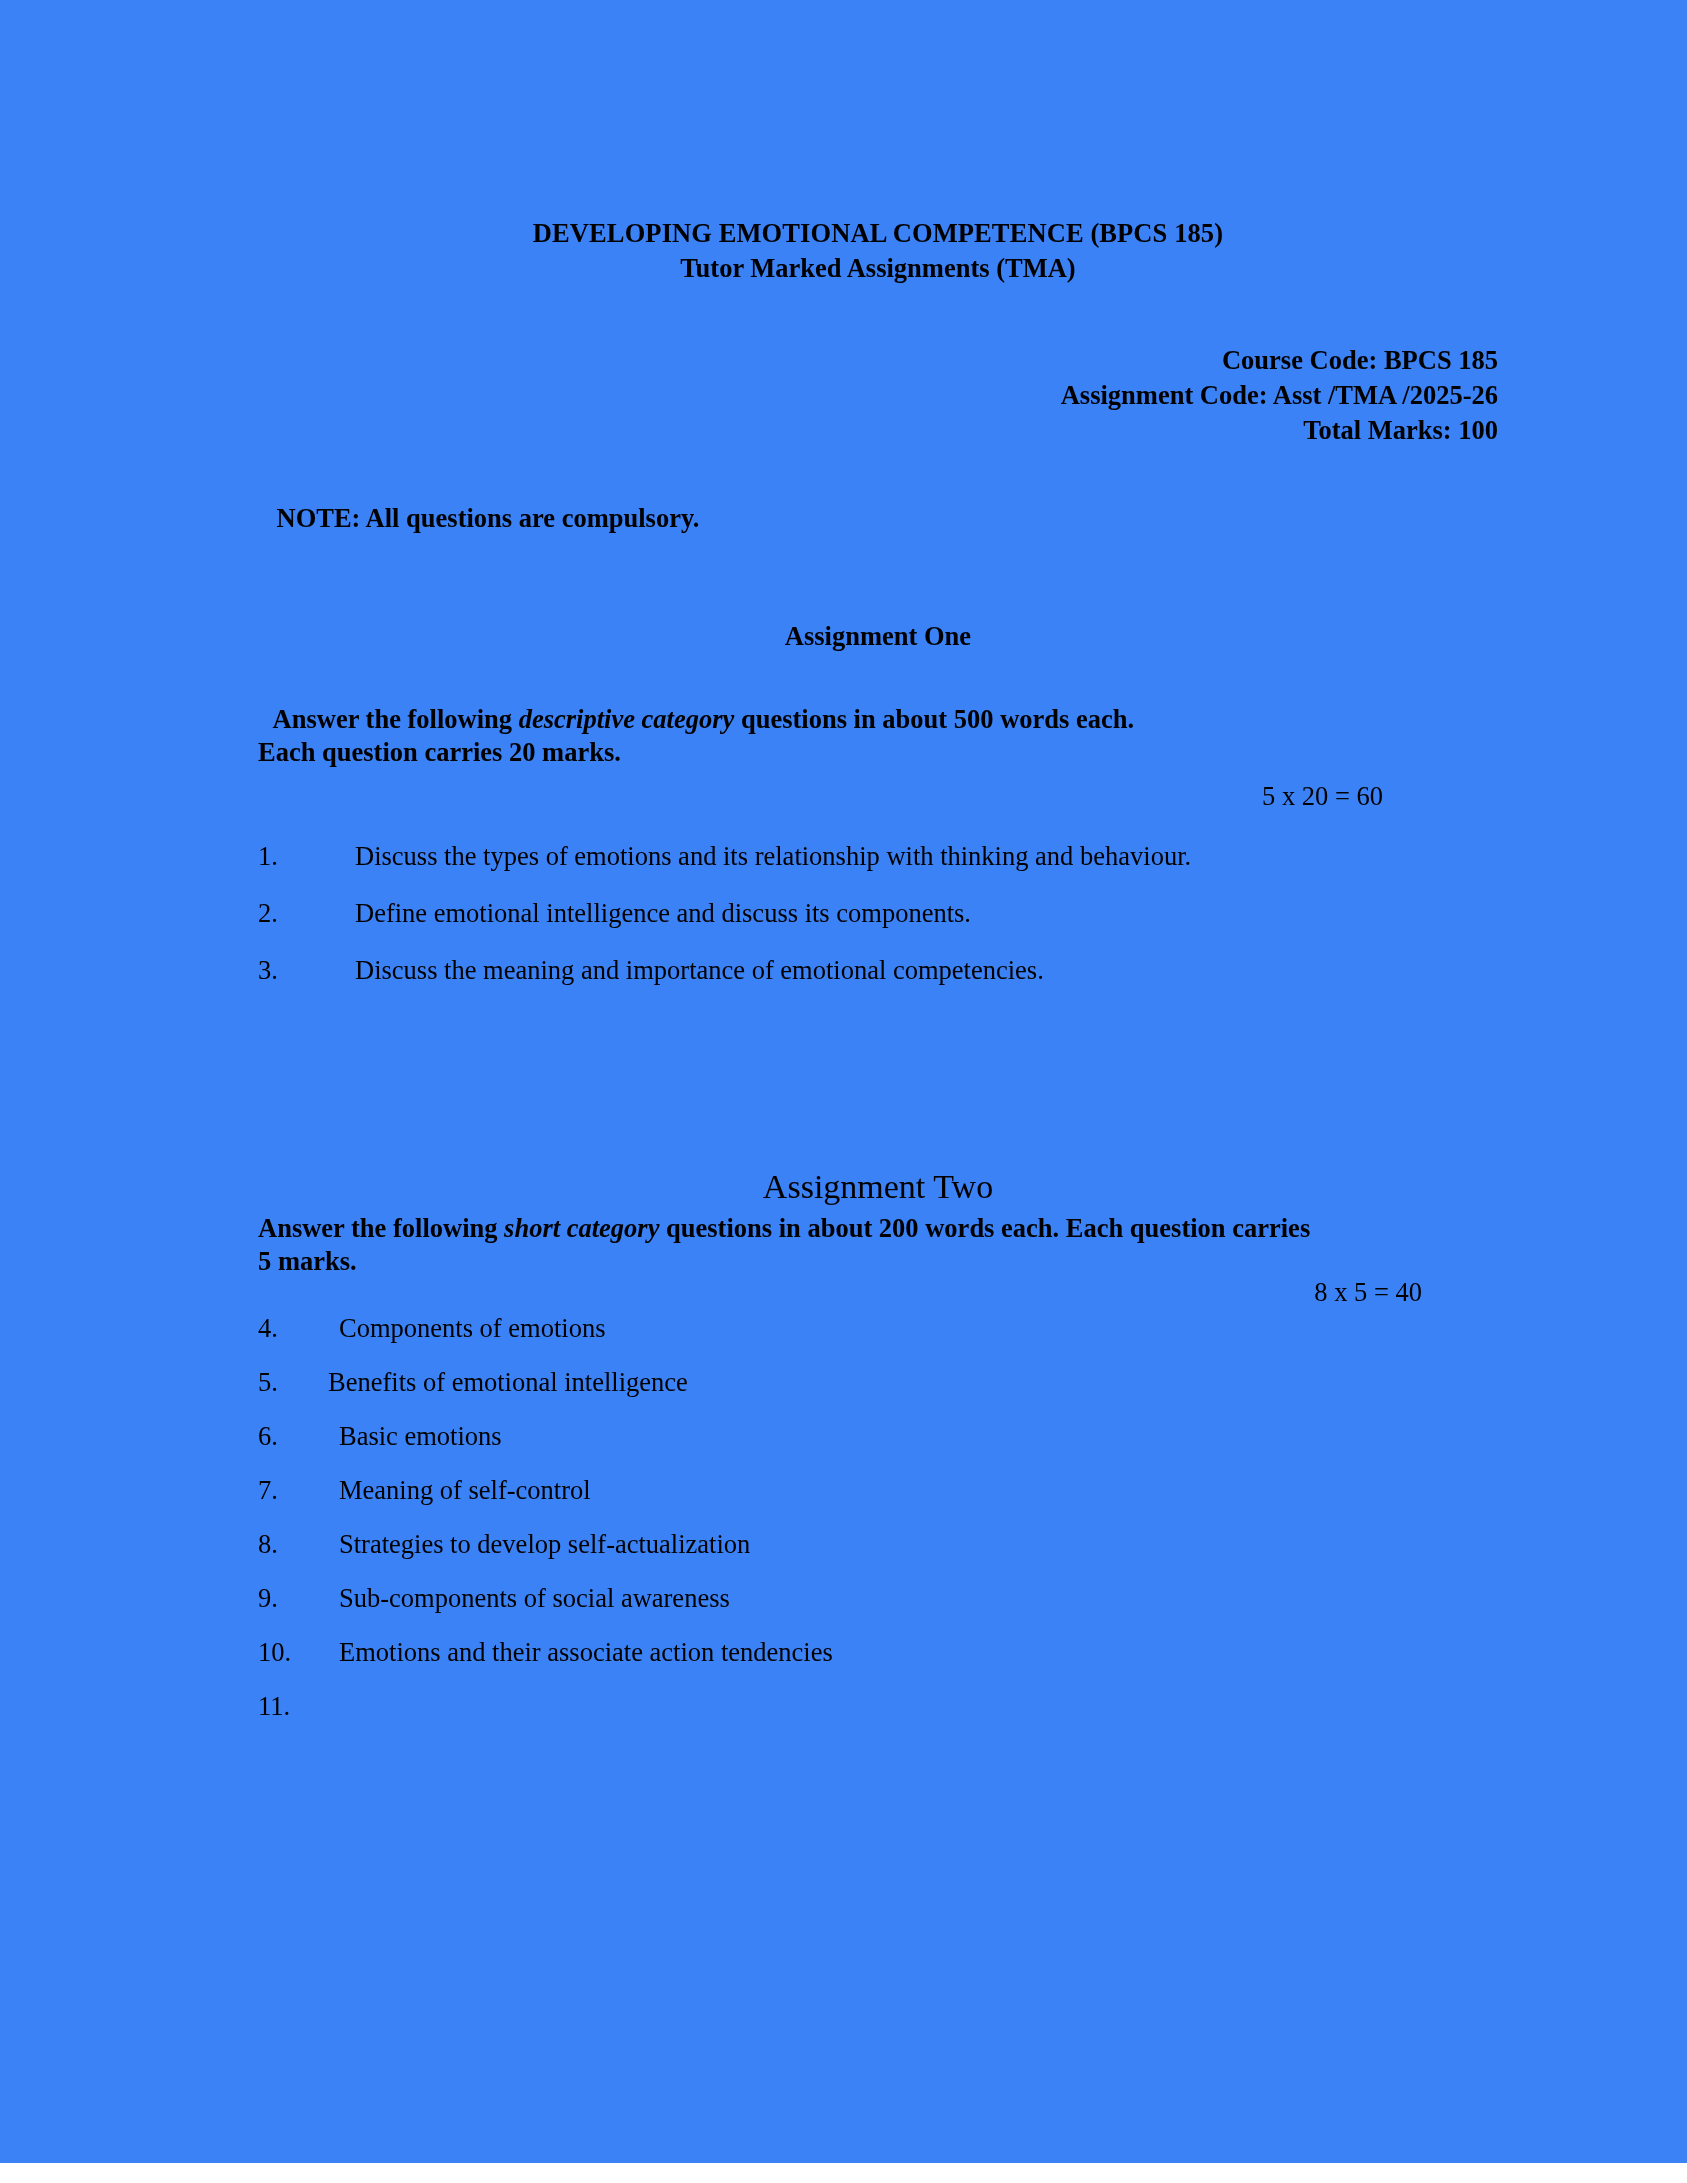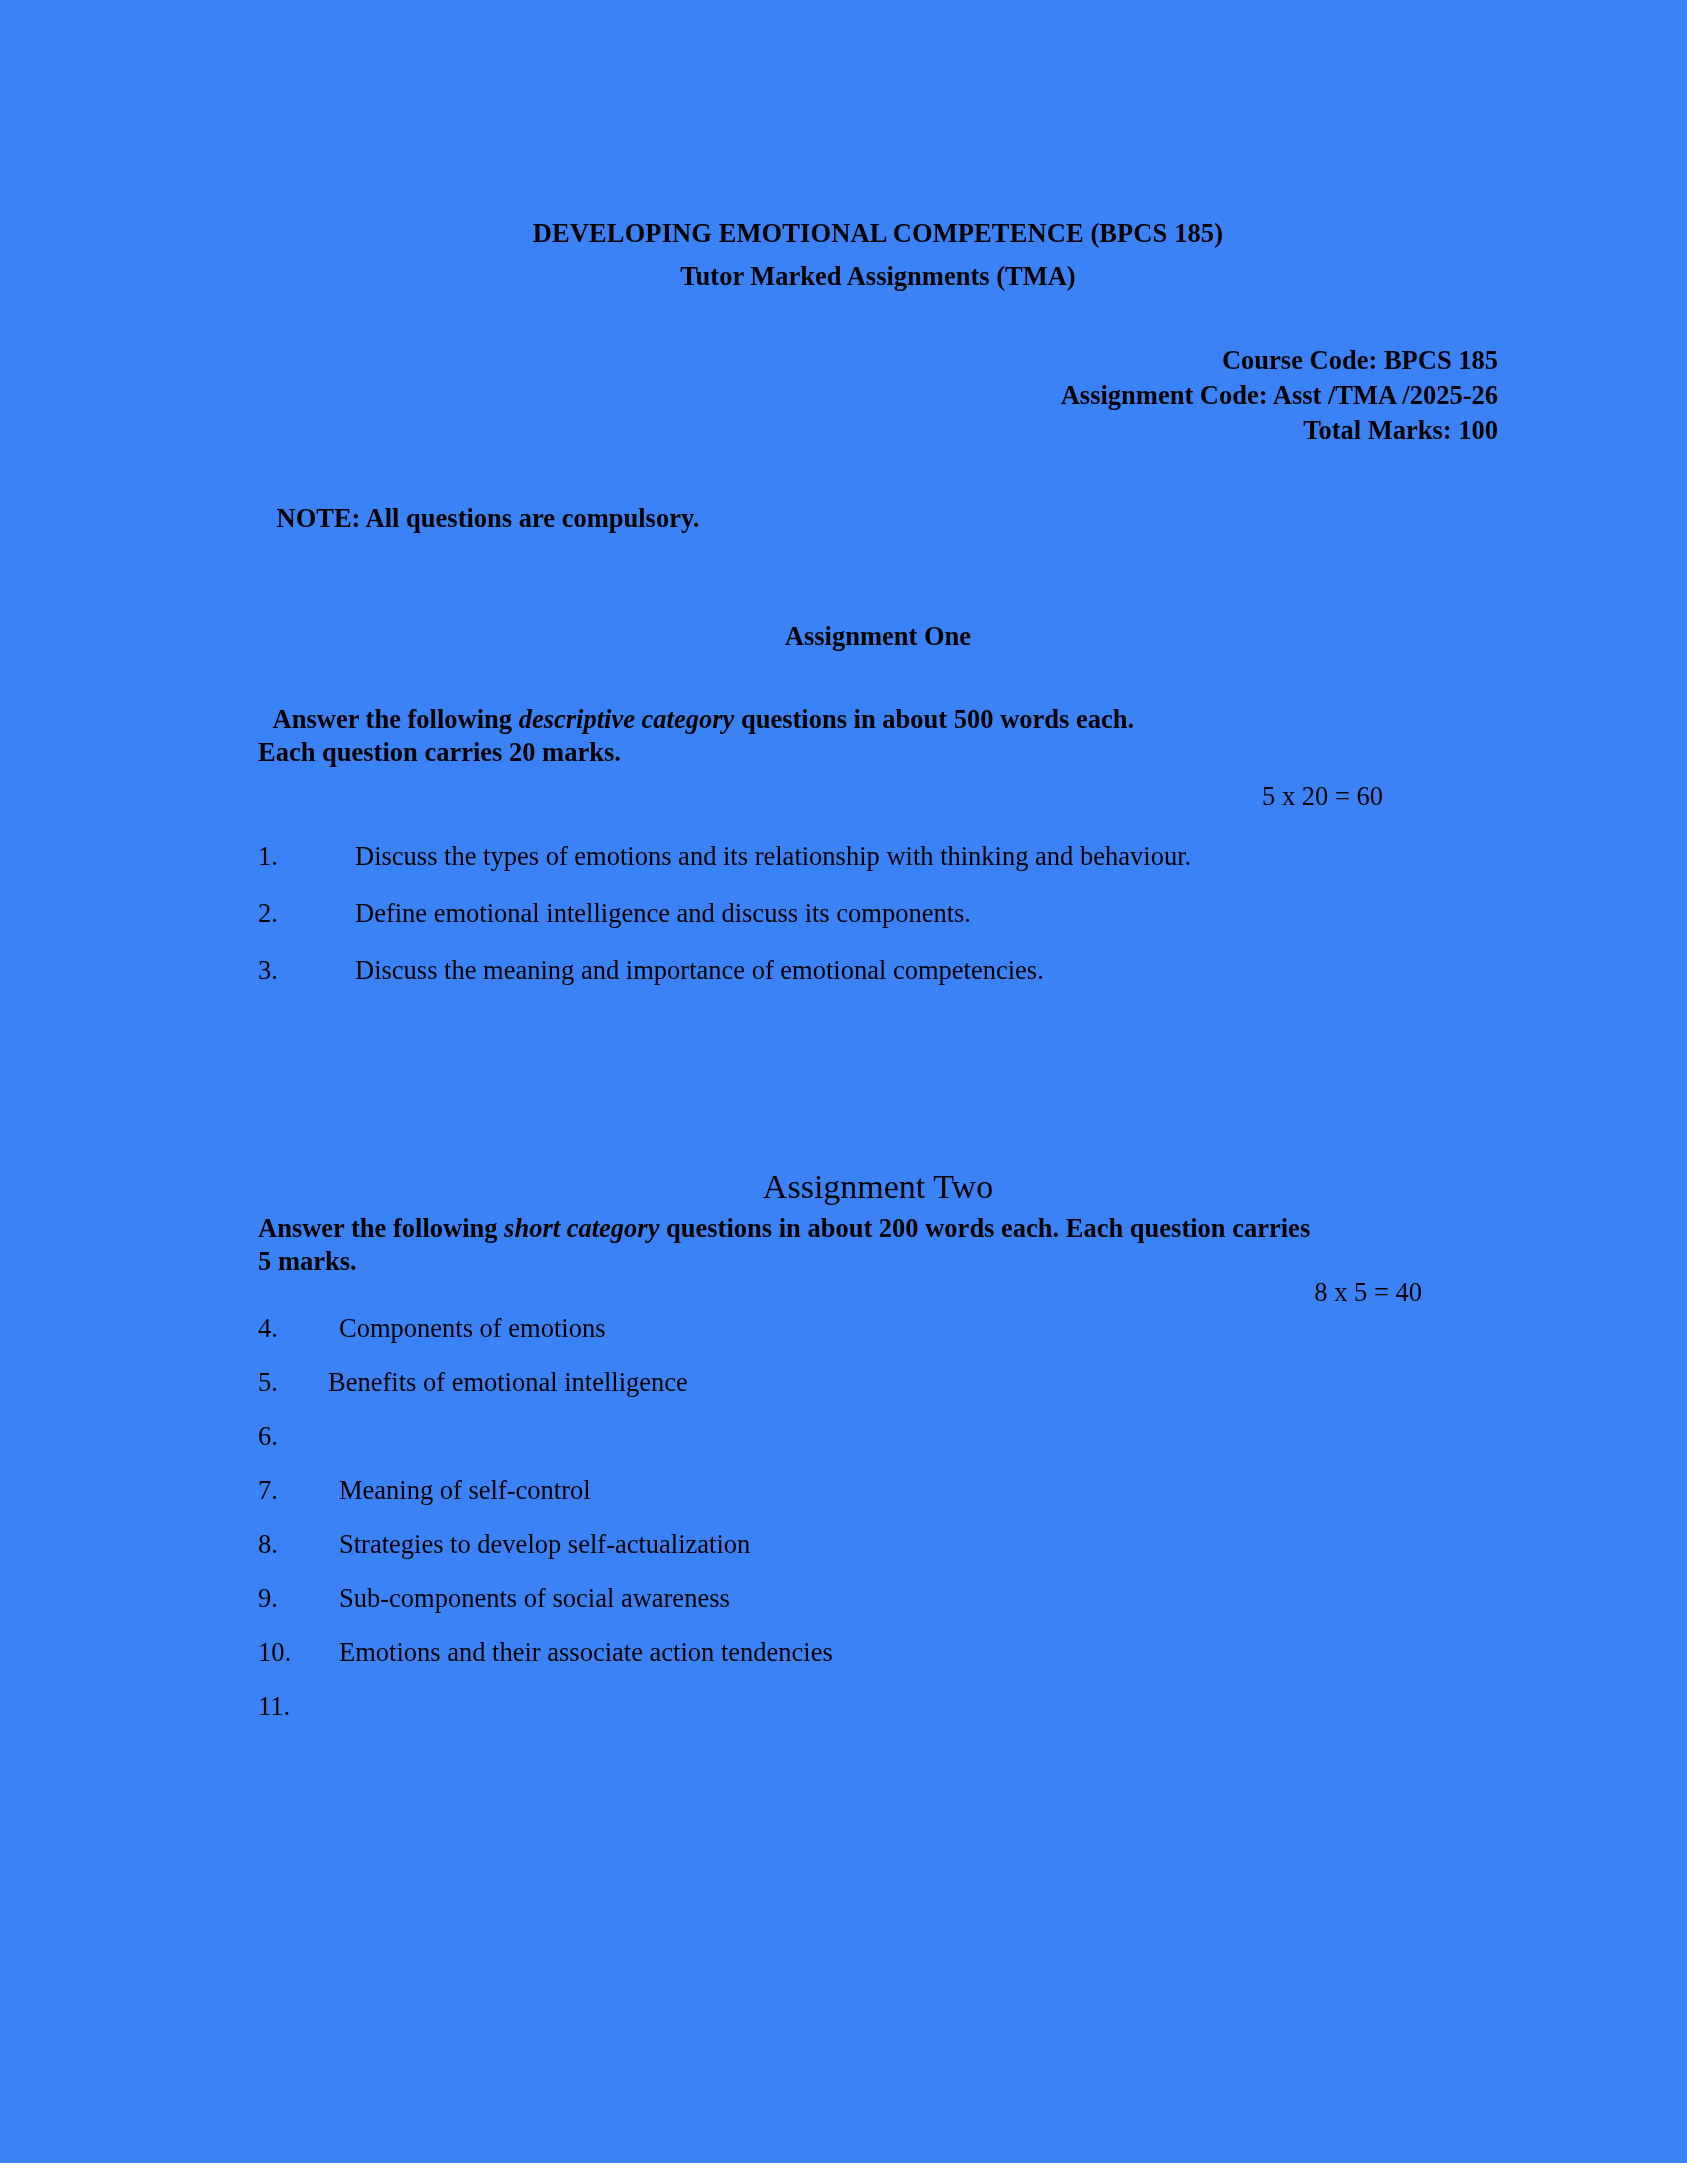--- a/index.html
+++ b/index.html
@@ -47,21 +47,21 @@
     font-size: 26.5px;
     font-weight: bold;
     letter-spacing: 0.1px;
     line-height: 1.18;
     white-space: nowrap;
   }
   .doc-title-line2 {
     font-size: 26.5px;
     font-weight: bold;
     line-height: 1.18;
-    margin-top: 12px;
+    margin-top: 4px;
     white-space: nowrap;
   }
 
   
   .meta-block {
     position: absolute;
     left: 0;
     top: 343px;
     width: 1240px;
     text-align: right;
@@ -261,20 +261,21 @@
       <div class="qrow">
         <span class="qnum">4.</span>
         <span class="qtext">Components of emotions</span>
       </div>
       <div class="qrow nudge-left">
         <span class="qnum">5.</span>
         <span class="qtext">Benefits of emotional intelligence</span>
       </div>
       <div class="qrow">
         <span class="qnum">6.</span>
+        <span class="qtext">Basic emotions</span>
       </div>
       <div class="qrow">
         <span class="qnum">7.</span>
         <span class="qtext">Meaning of self-control</span>
       </div>
       <div class="qrow">
         <span class="qnum">8.</span>
         <span class="qtext">Strategies to develop self-actualization</span>
       </div>
       <div class="qrow">

